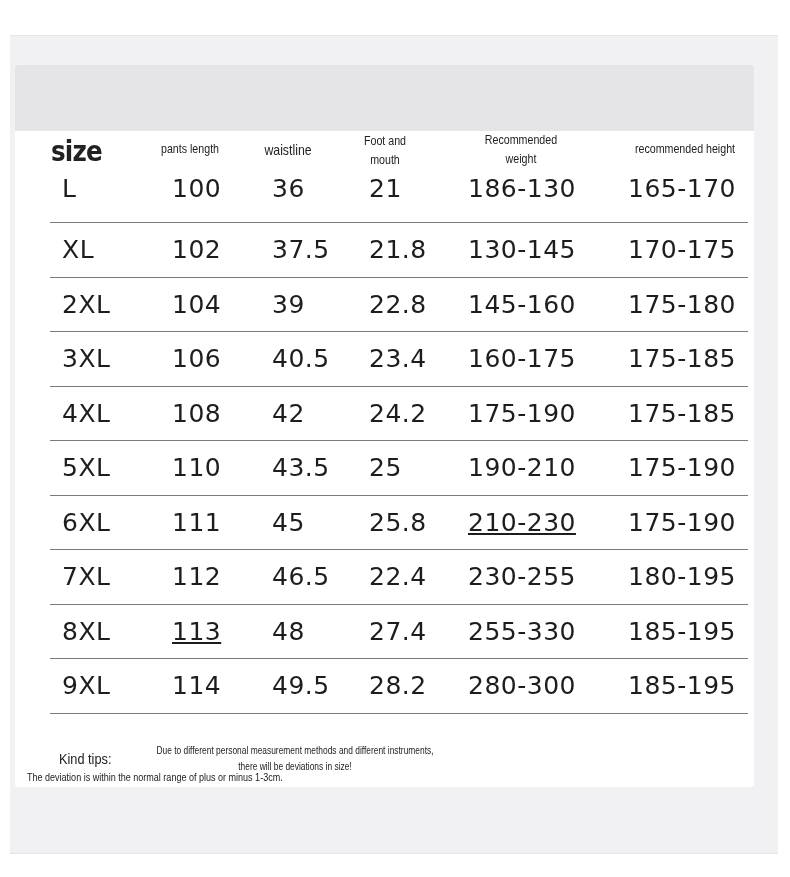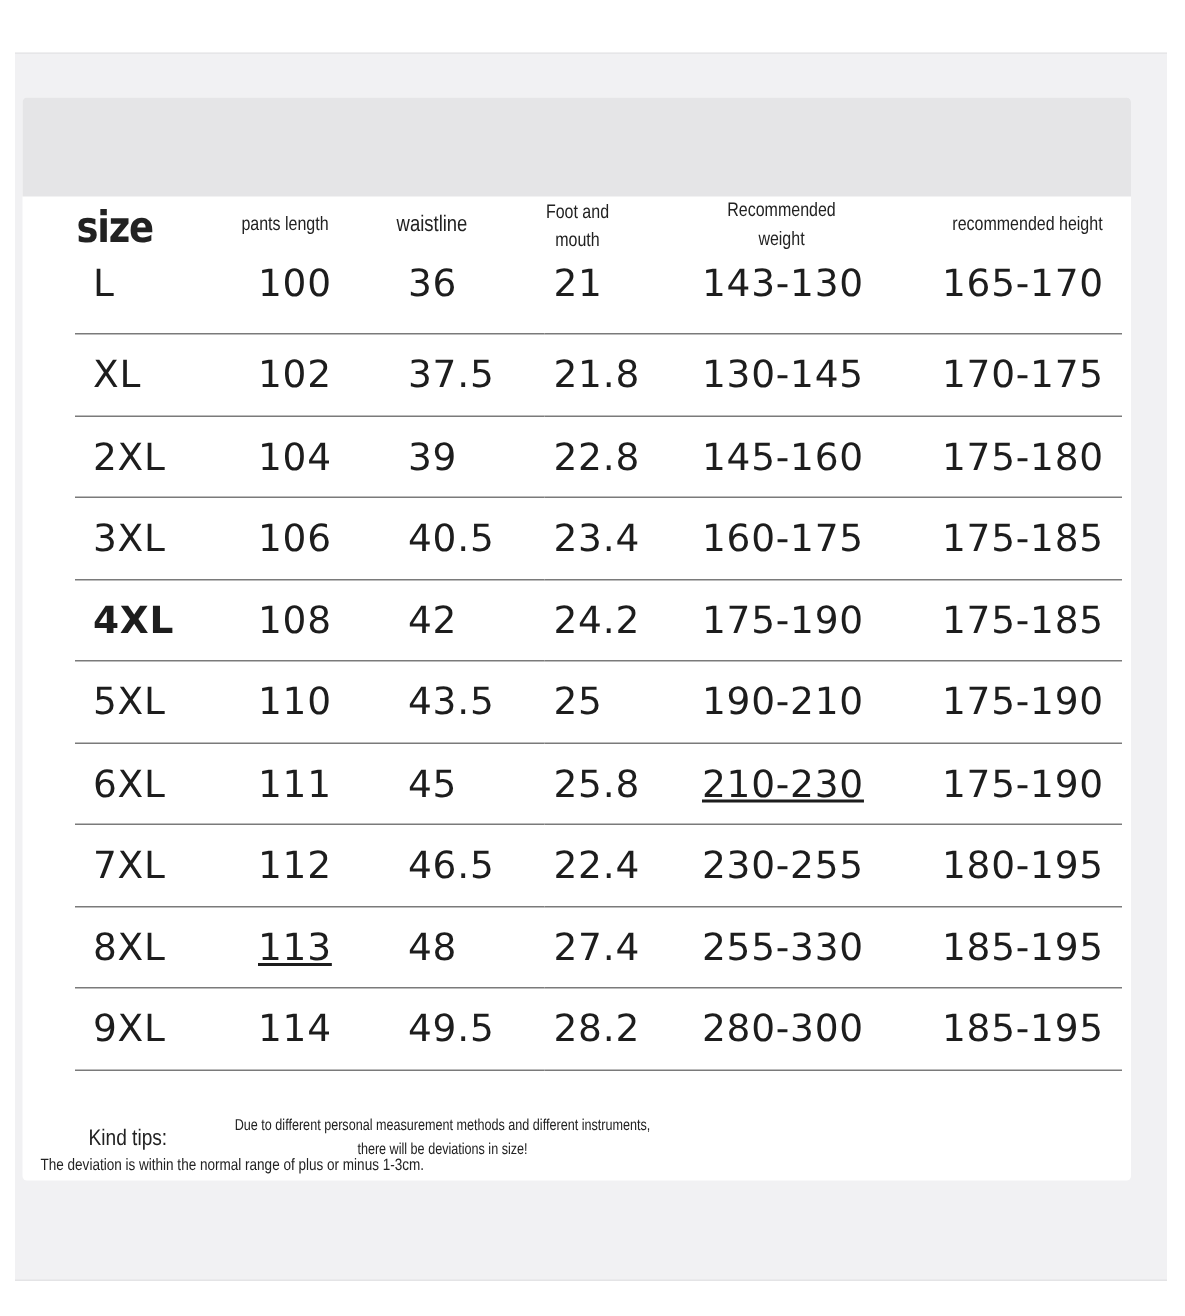--- a/index.html
+++ b/index.html
@@ -48,21 +48,21 @@
       <col style="width:105px">
       <col style="width:160px">
       <col style="width:120px">
   </colgroup>
   <tbody id="rows">
       <tr>
         <td style="padding-left: 12px;">L</td>
         <td style="padding-left: 12px;">100</td>
         <td style="padding-left: 6px;">36</td>
         <td style="padding-left: 6px;">21</td>
-        <td style="padding-left: 0px;">143-130</td>
+        <td style="padding-left: 0px;">186-130</td>
         <td style="padding-left: 0px;">165-170</td>
       </tr>
       <tr>
         <td style="padding-left: 12px;">XL</td>
         <td style="padding-left: 12px;">102</td>
         <td style="padding-left: 6px;">37.5</td>
         <td style="padding-left: 6px;">21.8</td>
         <td style="padding-left: 0px; margin-top: 16px;">130-145</td>
         <td style="padding-left: 0px;">170-175</td>
       </tr>
@@ -76,21 +76,21 @@
       </tr>
       <tr>
         <td style="padding-left: 12px;">3XL</td>
         <td style="padding-left: 12px;">106</td>
         <td style="padding-left: 6px;">40.5</td>
         <td style="padding-left: 6px;">23.4</td>
         <td style="padding-left: 0px;">160-175</td>
         <td style="padding-left: 0px;">175-185</td>
       </tr>
       <tr>
-        <td style="padding-left: 12px; font-weight: bold;">4XL</td>
+        <td style="padding-left: 12px;">4XL</td>
         <td style="padding-left: 12px;">108</td>
         <td style="padding-left: 6px;">42</td>
         <td style="padding-left: 6px;">24.2</td>
         <td style="padding-left: 0px;">175-190</td>
         <td style="padding-left: 0px;">175-185</td>
       </tr>
       <tr>
         <td style="padding-left: 12px;">5XL</td>
         <td style="padding-left: 12px;">110</td>
         <td style="padding-left: 6px;">43.5</td>

